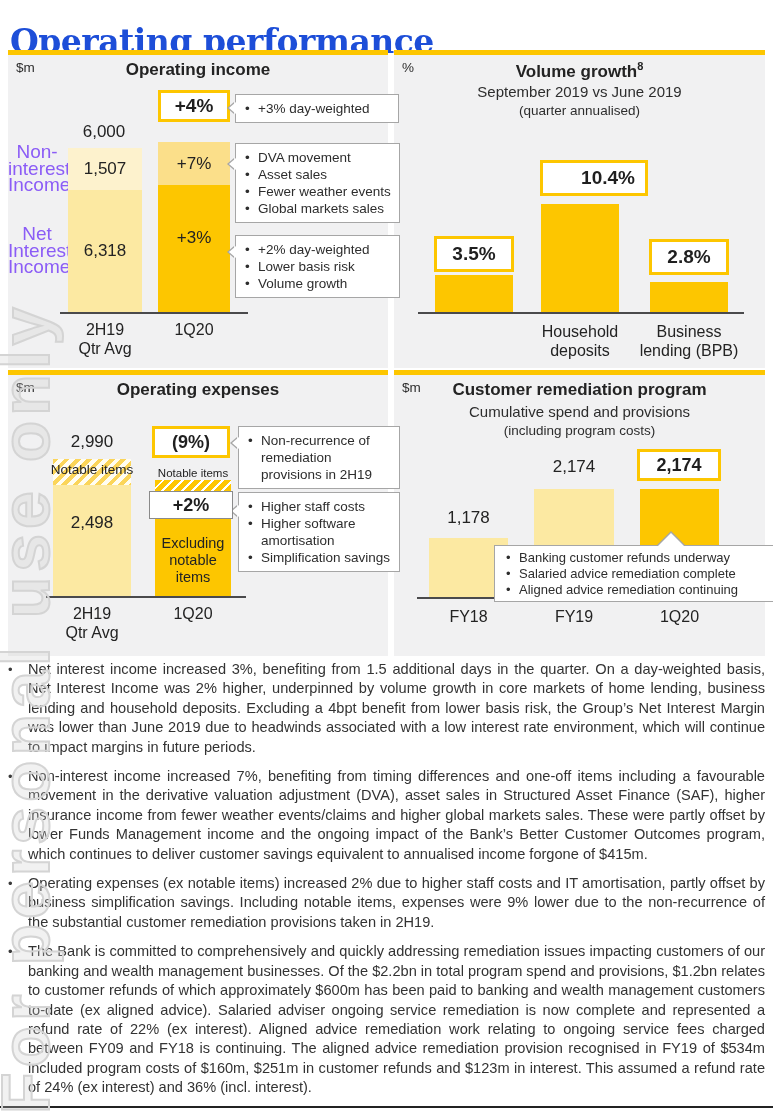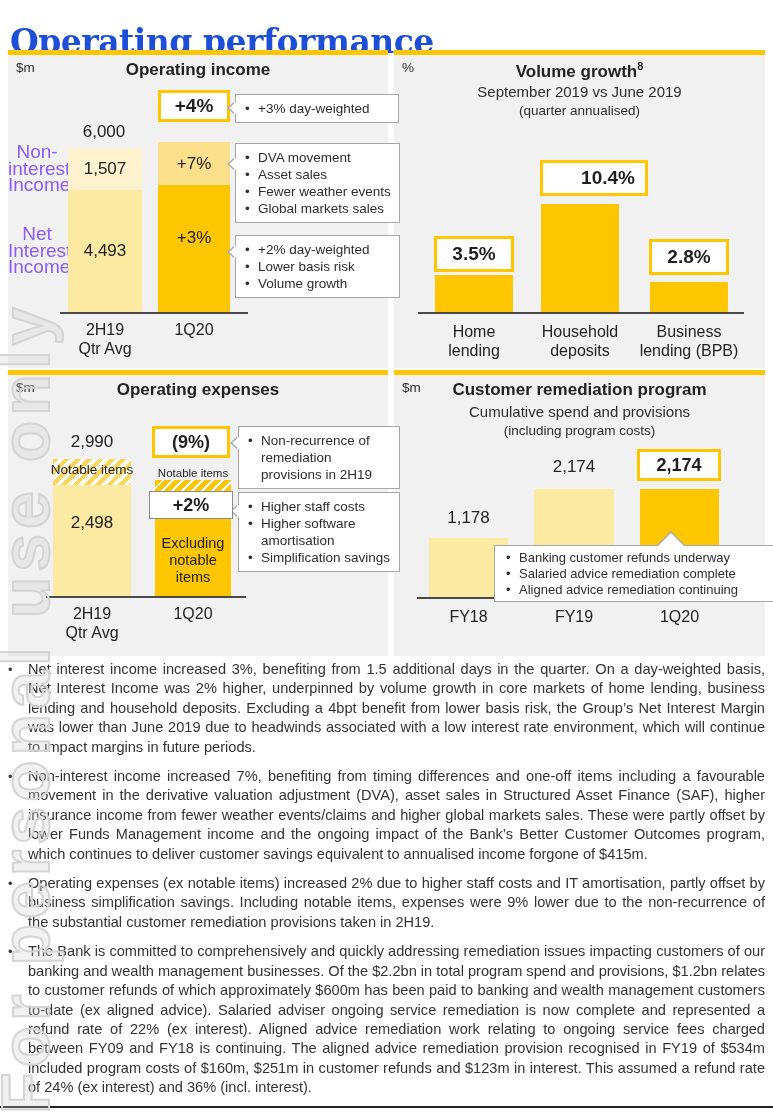--- a/index.html
+++ b/index.html
@@ -94,21 +94,21 @@
 Income</div>
   <div class="ylab" style="left:0;width:58px;top:176px;">Net
 Interest
 Income</div>
 
   <div class="bar" style="left:60px;top:98px;width:74px;height:164px;">
     <div class="seg cream" style="height:42px;">
         <span>1,507</span>
       </div>
     <div class="seg lightyellow" style="height:122px;">
-        <span>4,493</span>
+        <span>6,318</span>
       </div>
   </div>
   <div class="bar" style="left:150px;top:92px;width:72px;height:170px;">
     <div class="seg midyellow" style="height:43px;">
         <span class="delta">+7%</span>
       </div>
     <div class="gold" style="height:127px;position:relative;">
       <span class="delta" style="position:absolute;left:0;right:0;top:43px;">+3%</span>
     </div>
   </div>
@@ -146,22 +146,20 @@
 
   <div class="bar gold" style="left:41px;top:225px;width:78px;height:37px;"></div>
   <div class="bar gold" style="left:147px;top:154px;width:78px;height:108px;"></div>
   <div class="bar gold" style="left:256px;top:232px;width:78px;height:30px;"></div>
 
   <div class="valbox" style="left:40px;top:186px;width:74px;height:30px;line-height:30px;">3.5%</div>
   <div class="valbox" style="left:146px;top:110px;width:74px;height:30px;line-height:30px;padding-left:28px;">10.4%</div>
   <div class="valbox" style="left:255px;top:189px;width:74px;height:30px;line-height:30px;">2.8%</div>
 
   <div class="axis" style="left:24px;top:262px;width:326px;"></div>
-  <div class="xlab" style="left:20px;width:120px;top:272px;">Home
-lending</div>
   <div class="xlab" style="left:126px;width:120px;top:272px;">Household
 deposits</div>
   <div class="xlab" style="left:235px;width:120px;top:272px;">Business
 lending (BPB)</div>
 </section>
 
 <section class="panel" style="left:8px;top:370px;width:380px;height:286px;">
   <div class="strip"></div>
   <div class="unit">$m</div>
   <div class="ptitle">Operating expenses</div>

